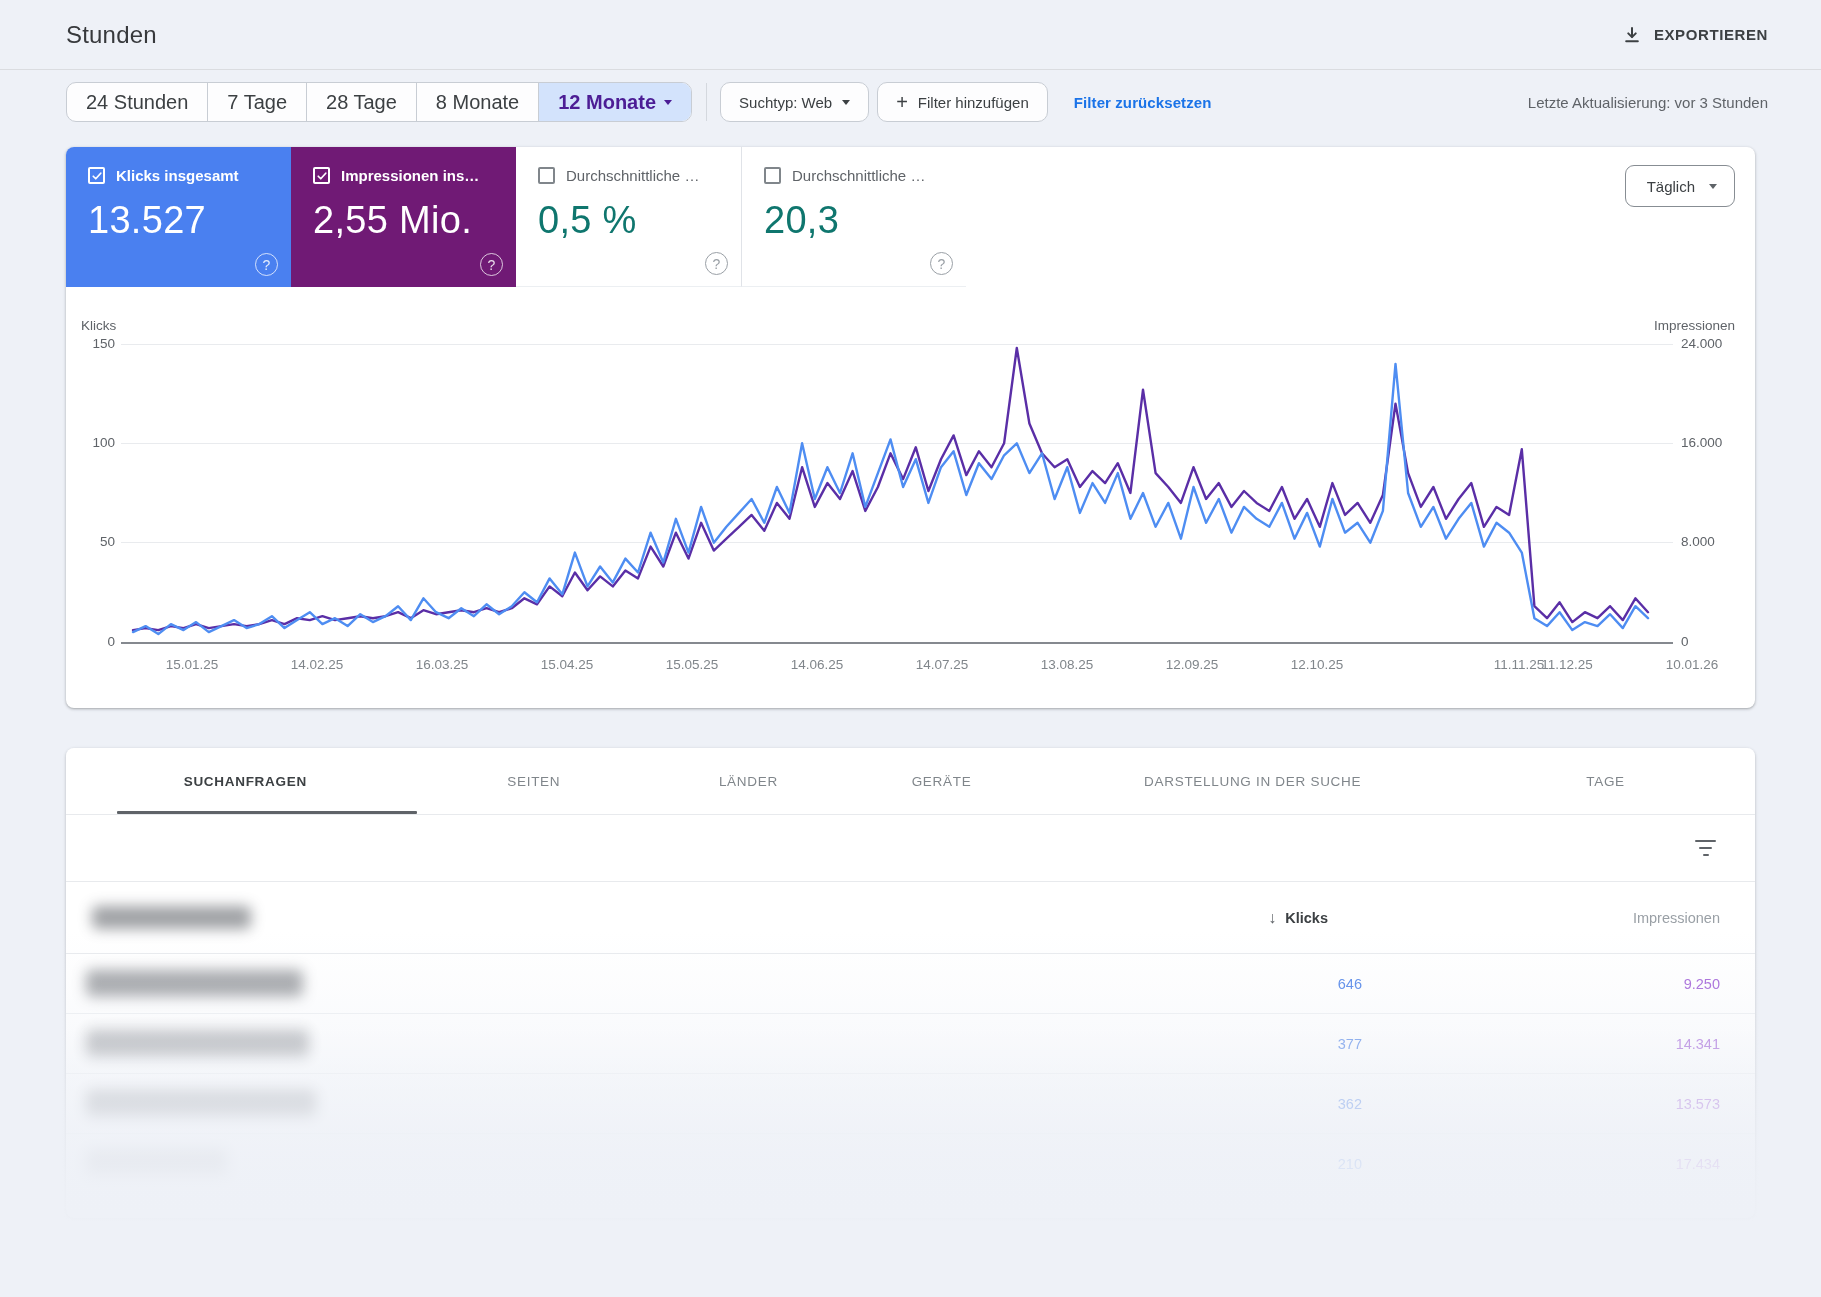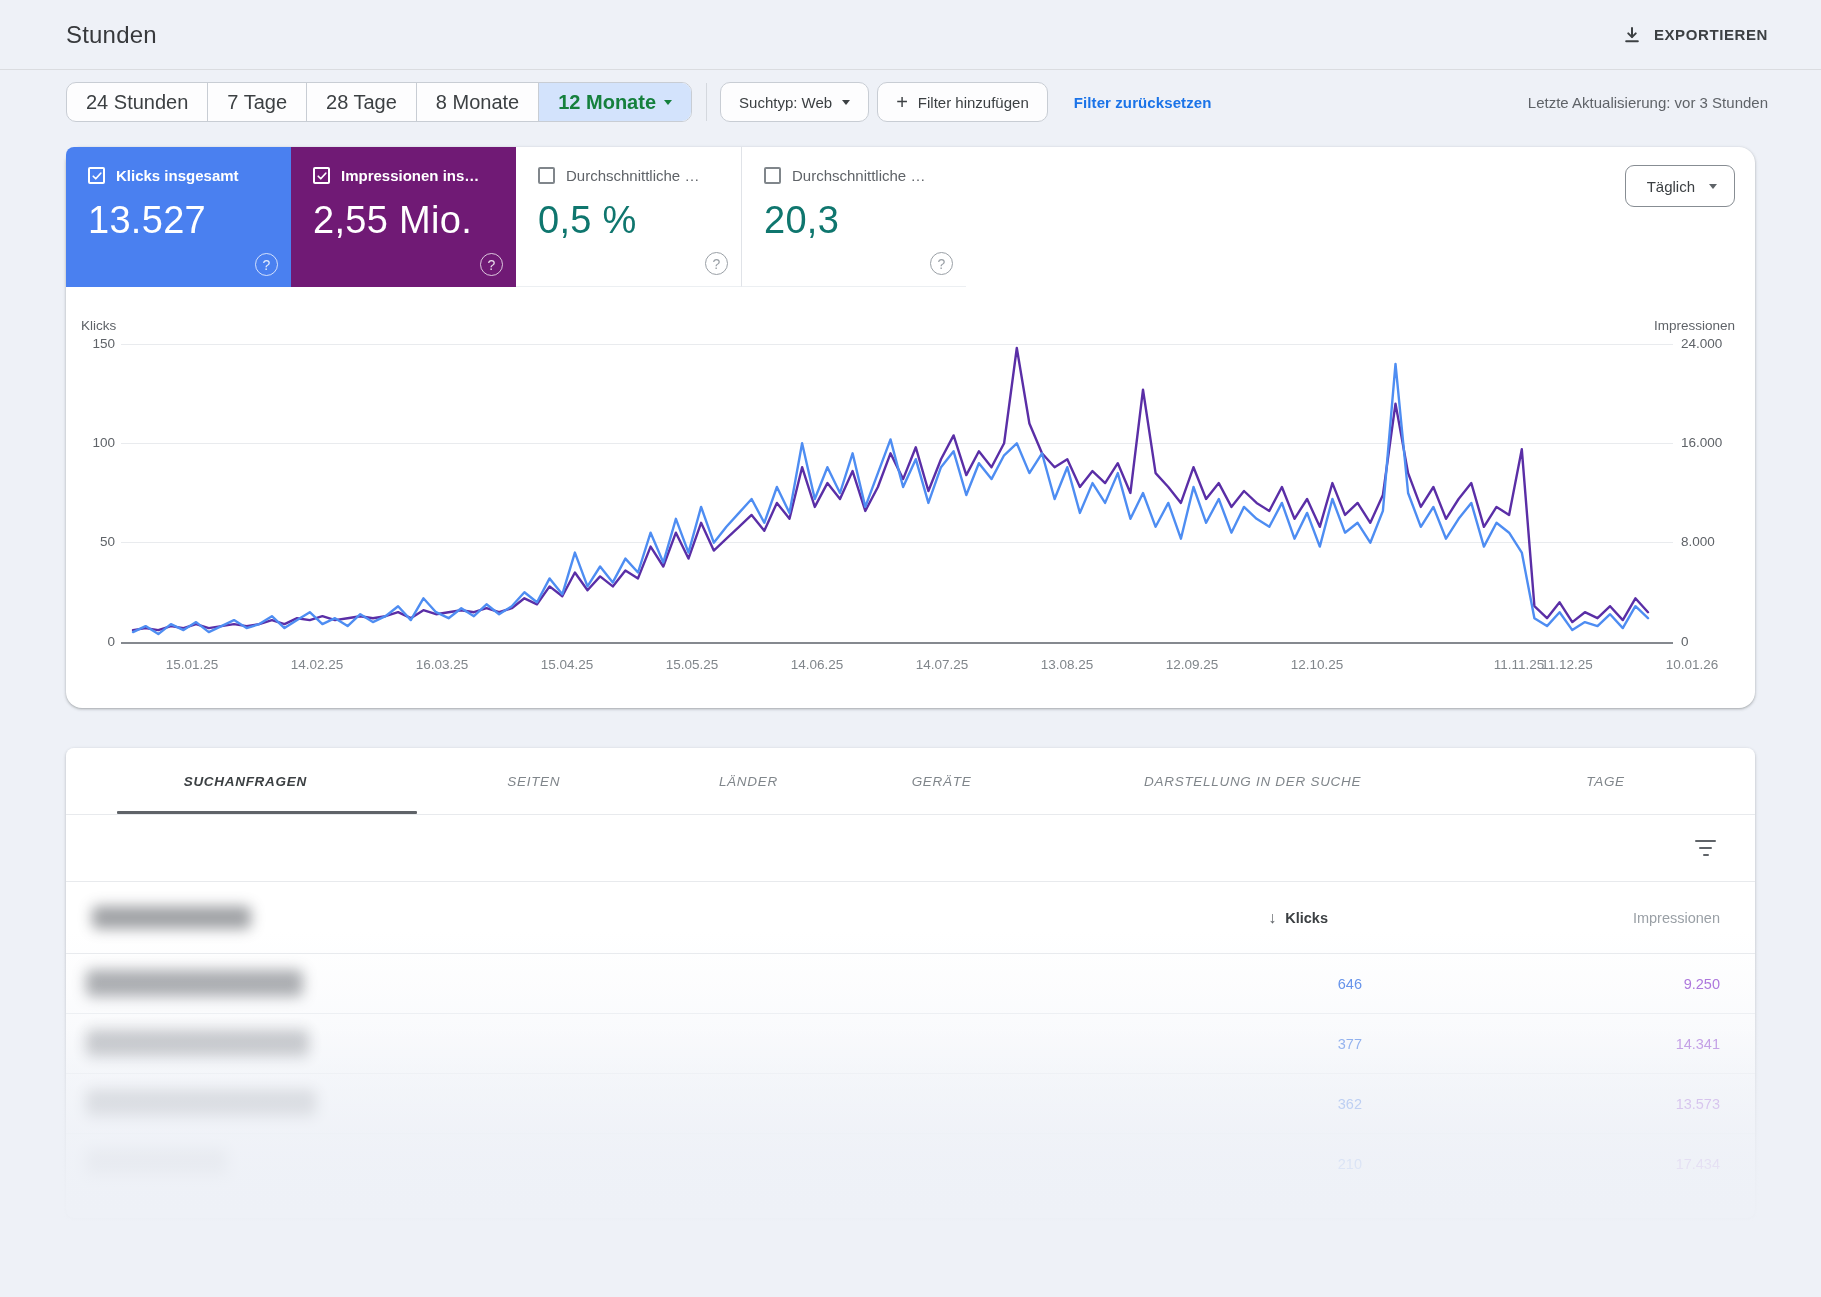--- a/index.html
+++ b/index.html
@@ -20,36 +20,36 @@
   .export-btn svg { display:block; }
 
   
   .toolbar { height:64px; display:flex; align-items:center; padding:0 53px 0 66px; }
   .seg-group { display:flex; height:40px; border:1px solid #c8cdd4; border-radius:10px;
     background:#fdfdfe; overflow:hidden; }
   .seg { display:flex; align-items:center; gap:8px; padding:0 19px; font-size:20px;
     color:#3c4043; background:transparent; border:none; border-left:1px solid #c8cdd4;
     font-family:inherit; cursor:pointer; white-space:nowrap; }
   .seg:first-child { border-left:none; }
-  .seg.selected { background:#d3e3fc; color:#15803d; font-weight:700; border-left-color:#c8cdd4; }
+  .seg.selected { background:#d3e3fc; color:#4c1d95; font-weight:700; border-left-color:#c8cdd4; }
   .caret { width:0; height:0; border-left:4.5px solid transparent;
     border-right:4.5px solid transparent; border-top:5.5px solid currentColor; display:inline-block; }
   .v-div { width:1px; height:38px; background:#d4d8de; margin:0 13px 0 14px; }
   .chip { display:flex; align-items:center; gap:10px; height:40px; padding:0 18px;
     border:1px solid #c8cdd4; border-radius:10px; background:#fdfdfe; color:#3c4043;
     font-size:15px; font-family:inherit; cursor:pointer; white-space:nowrap; }
   .chip + .chip { margin-left:8px; }
   .plus-glyph { font-size:20px; font-weight:400; color:#3c4043; line-height:1; }
   .reset-link { margin-left:26px; background:none; border:none; color:#1a73e8;
     font-size:15px; font-weight:700; font-family:inherit; cursor:pointer; letter-spacing:.1px; }
   .last-update { margin-left:auto; color:#5f6368; font-size:15px; }
 
   
   .chart-card { position:relative; width:1689px; margin:13px 0 0 66px; height:561px;
-    background:#fff; border-radius:16px;
+    background:#fff; border-radius:8px;
     box-shadow:0 1px 2px rgba(60,64,67,.28), 0 1px 3px 1px rgba(60,64,67,.12); }
   .metric-row { display:flex; height:140px; }
   .mcard { position:relative; width:225px; padding:20px 0 0 22px; cursor:pointer; }
   .mcard.c0 { background:#4a80f0; border-radius:8px 0 0 0; color:#fff; }
   .mcard.c1 { background:#6130b0; color:#fff; }
   .mcard.c2, .mcard.c3 { background:#fff; color:#5f6368; border-bottom:1px solid #eceff2; }
   .mcard.c3 { border-left:1px solid #e0e3e8; }
   .mlabel-row { display:flex; align-items:center; gap:11px; font-size:15px; font-weight:700; white-space:nowrap; overflow:hidden; }
   .mcard.c2 .mlabel-row, .mcard.c3 .mlabel-row { font-weight:400; color:#5f6368; }
   .cbox { width:17px; height:17px; border-radius:2px; flex:0 0 auto;
@@ -80,21 +80,21 @@
   .x-lab { position:absolute; top:348px; width:90px; text-align:center;
     font-size:13.5px; color:#80868b; }
 
   
   .table-card { position:relative; width:1689px; margin:40px 0 0 66px; height:470px;
     background:linear-gradient(180deg,#ffffff 0%, #ffffff 60%, rgba(255,255,255,0) 100%);
     border-radius:8px; box-shadow:0 1px 2px rgba(60,64,67,.22), 0 1px 3px 1px rgba(60,64,67,.10); }
   .tabs { position:relative; display:flex; height:67px; align-items:center;
     border-bottom:1px solid #e8eaed; padding:0 10px; }
   .tab { text-align:center; font-size:13.5px; letter-spacing:.7px; color:#80868b;
-    background:none; border:none; font-family:inherit; cursor:pointer; font-weight:400;font-style:italic; }
+    background:none; border:none; font-family:inherit; cursor:pointer; font-weight:400; }
   .tab.t0 { flex:1.42; } .tab.t1 { flex:1; } .tab.t2 { flex:.8; }
   .tab.t3 { flex:.82; } .tab.t4 { flex:1.79; } .tab.t5 { flex:1.17; }
   .tab.active { color:#3c4043; font-weight:700; }
   .tab-underline { position:absolute; left:51px; bottom:0; width:300px; height:3px;
     background:#5f6368; border-radius:1px; }
   .filter-row { height:67px; display:flex; align-items:center; justify-content:flex-end;
     padding-right:35px; border-bottom:1px solid #e8eaed; }
   .filter-ic { display:flex; flex-direction:column; gap:4.5px; align-items:center;
     background:none; border:none; cursor:pointer; padding:4px; }
   .filter-ic i { display:block; height:2.5px; background:#5f6368; border-radius:1px; }

